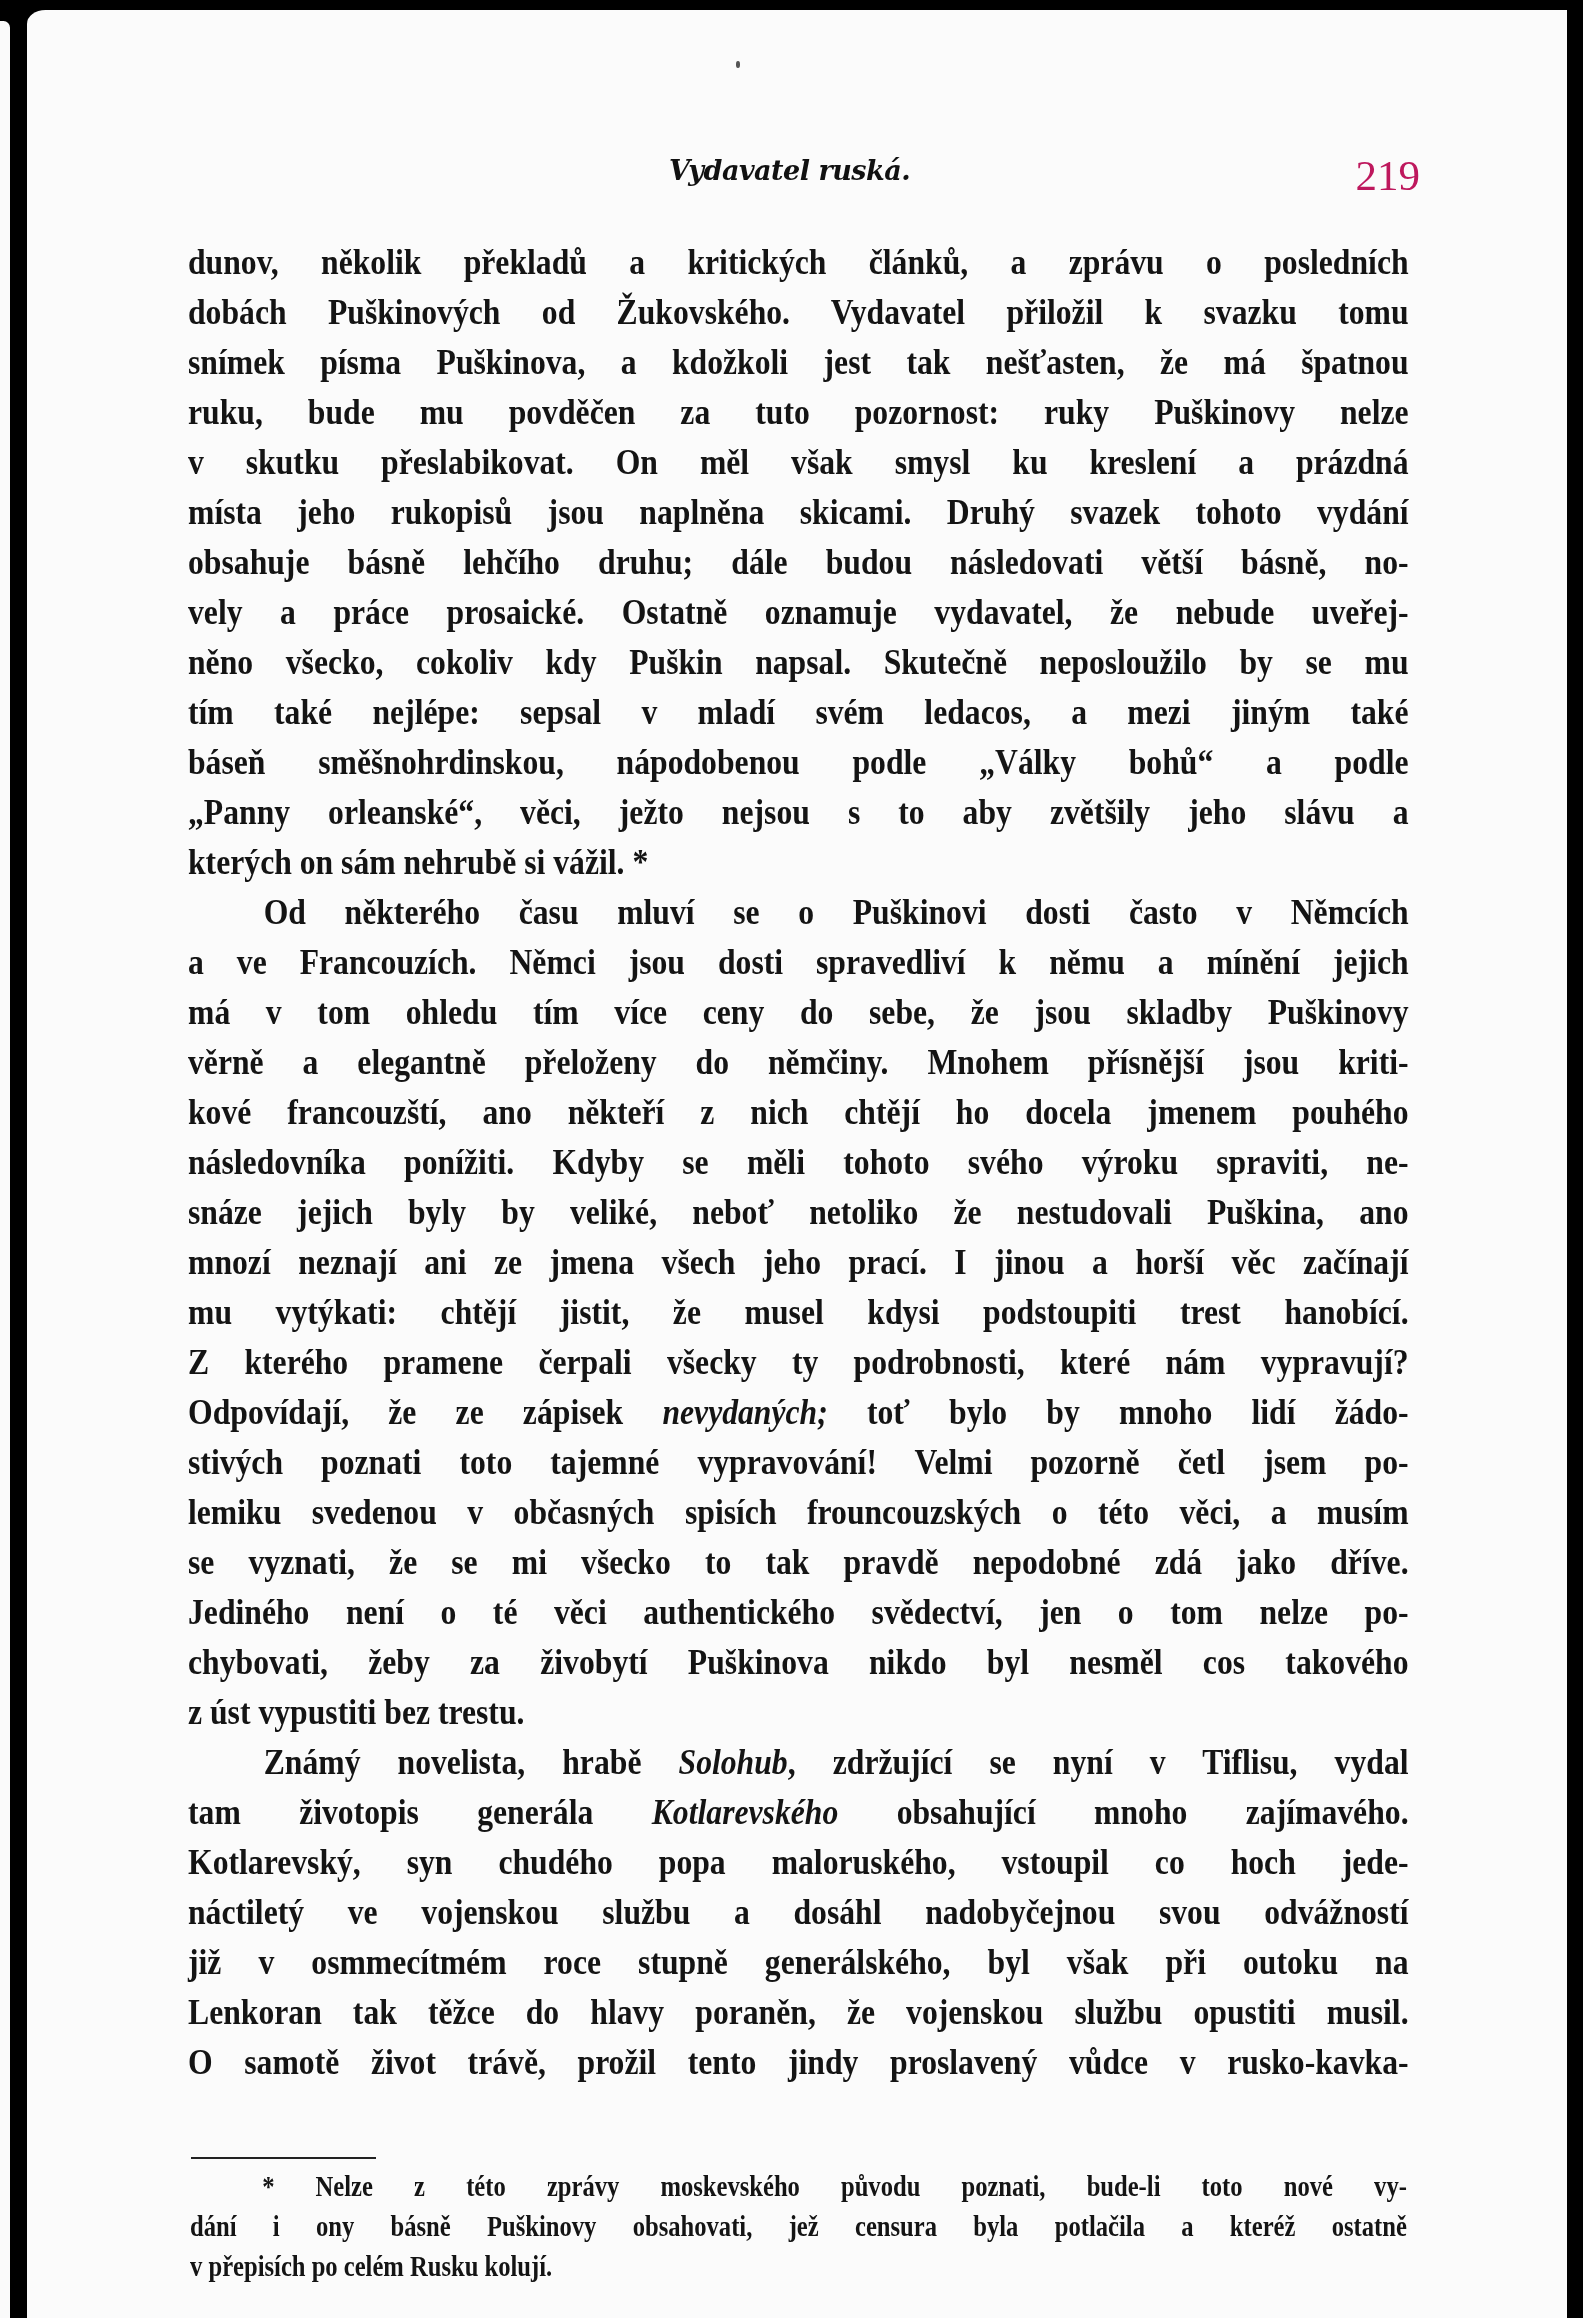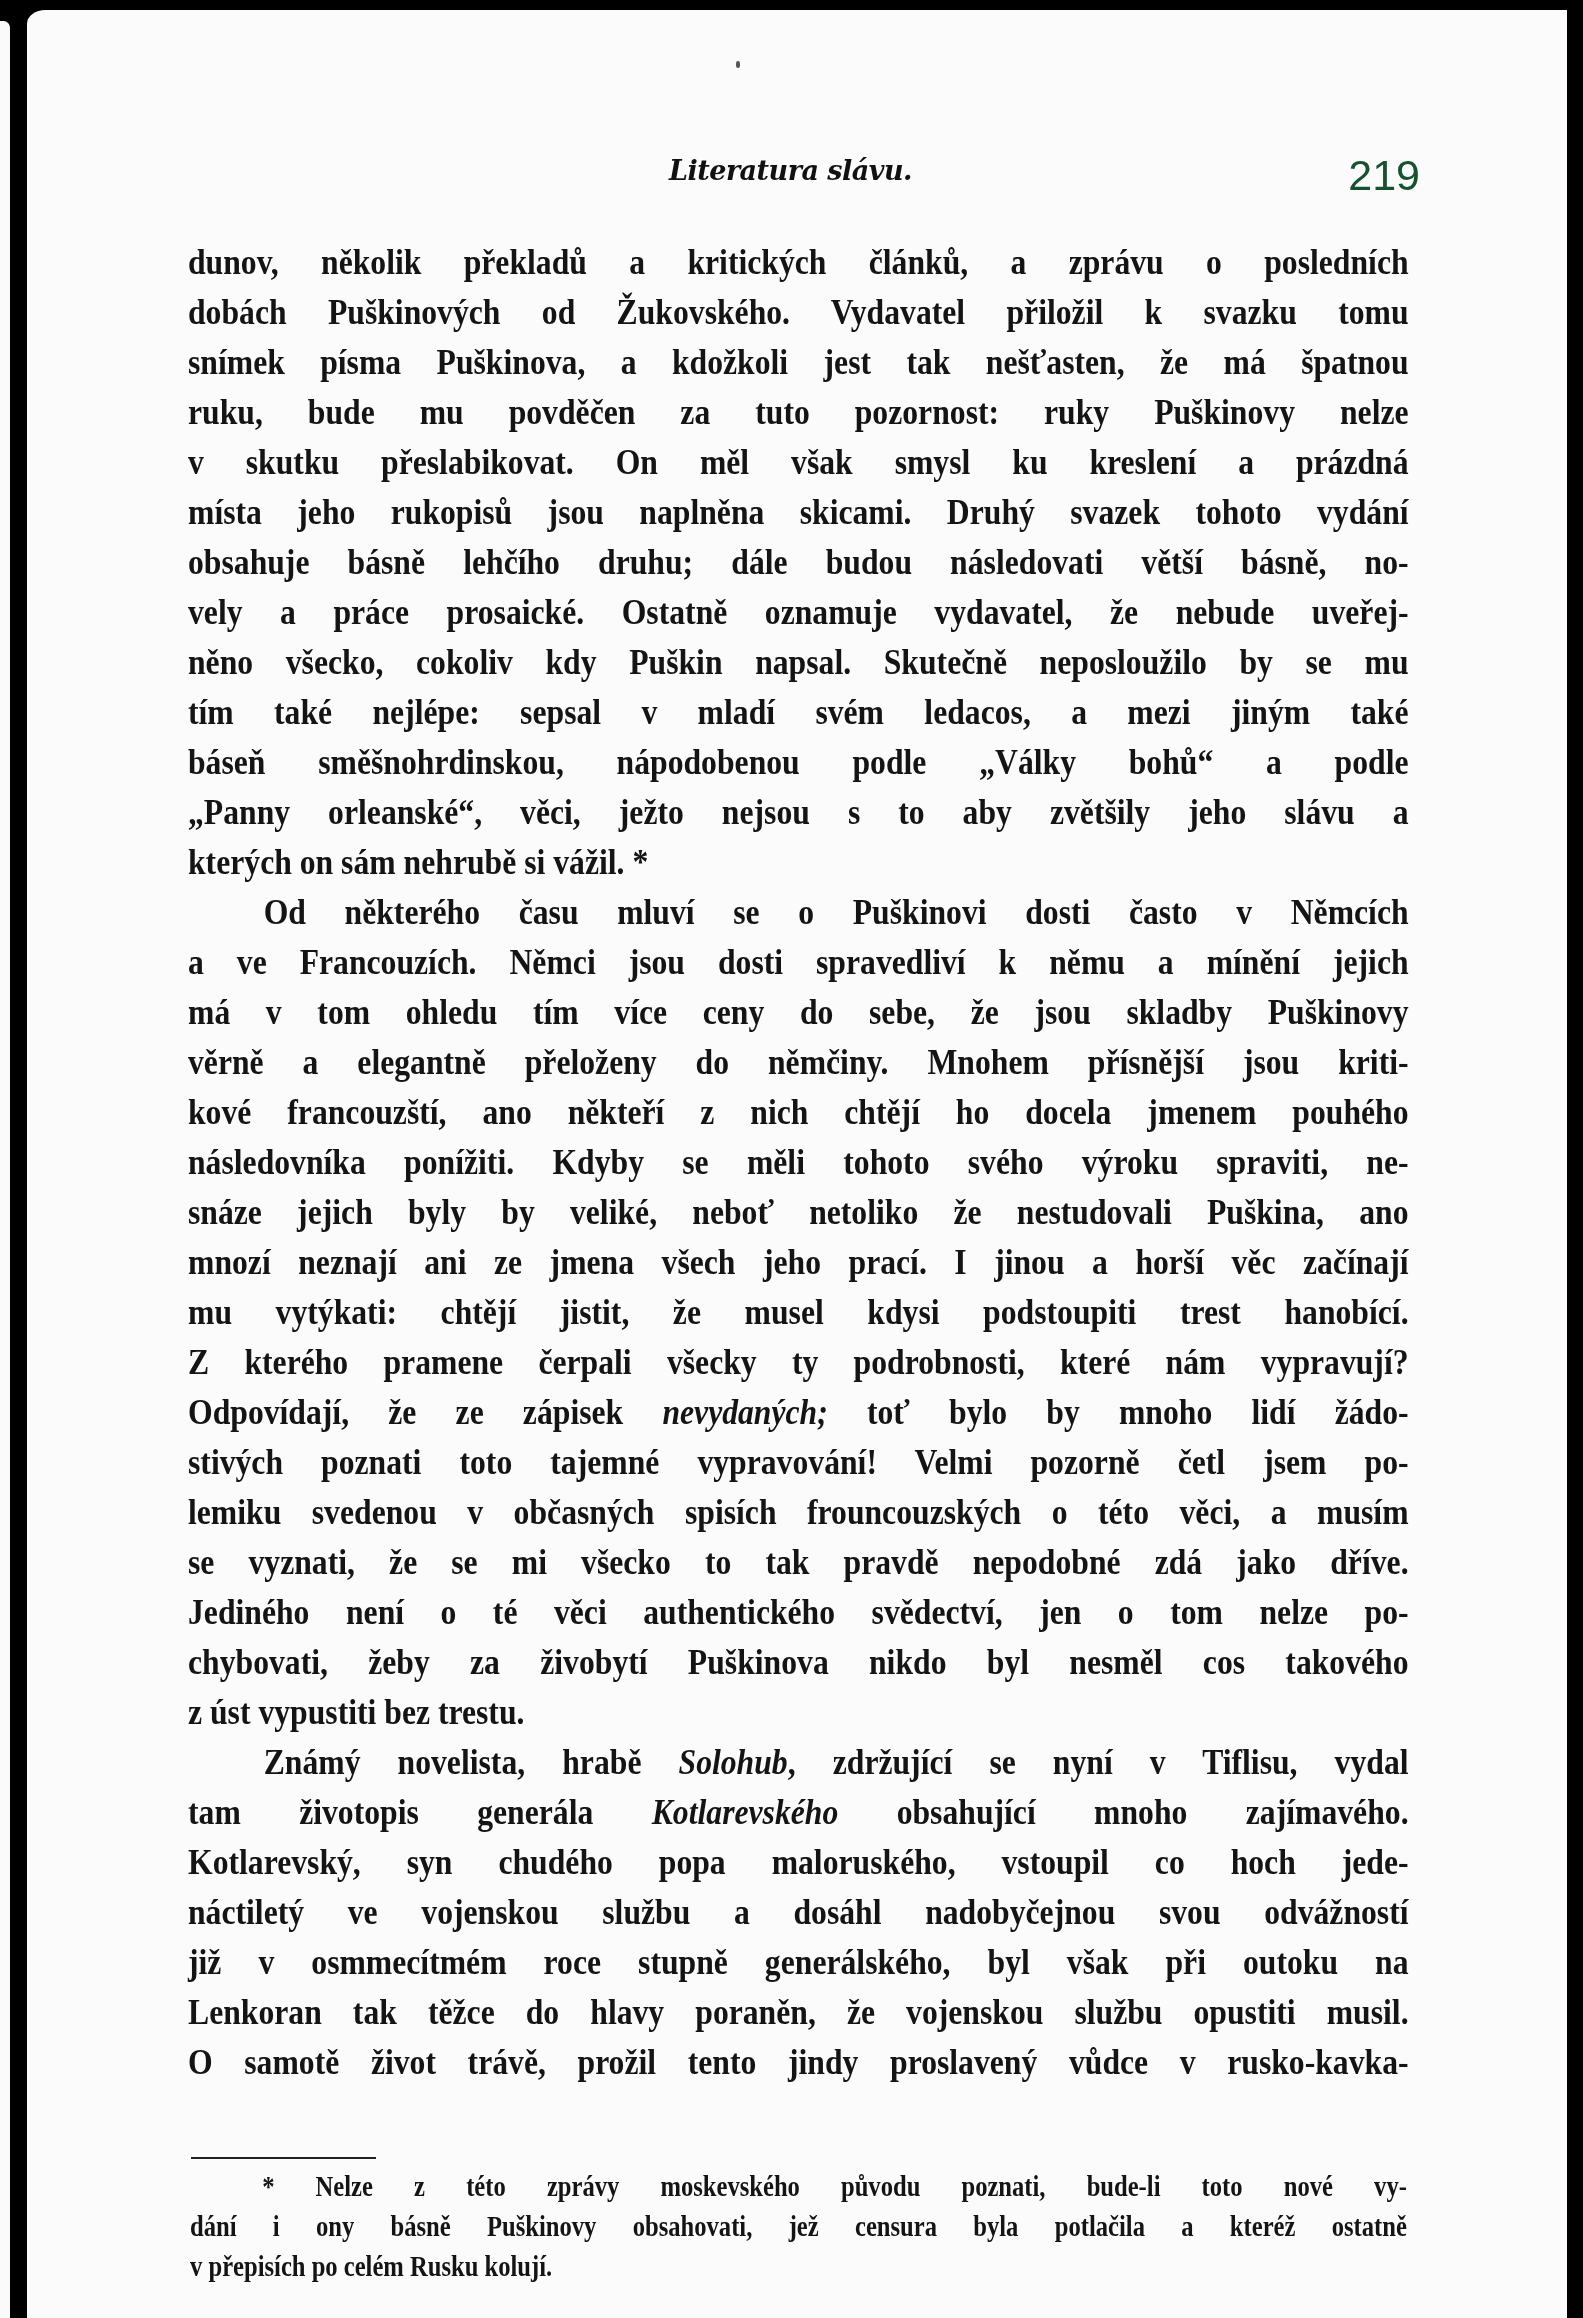--- a/index.html
+++ b/index.html
@@ -47,23 +47,23 @@
       font-style: italic;
       font-weight: bold;
       font-size: 27px;
       color: #111111;
       letter-spacing: -0.5px;
     }
     .page-number {
       position: absolute;
       right: 0;
       top: 0;
-      font-family: Liberation Sans, sans-serif;
+      font-family: Liberation Serif, serif;
       font-size: 43px;
-      color: #14532d;
+      color: #be185d;
     }
     .body-text {
       position: absolute;
       left: 161px;
       top: 227px;
       width: 1221px;
       font-family: "Liberation Serif", serif;
       font-size: 36px;
       line-height: 50px;
       color: #141414;
@@ -121,21 +121,21 @@
     }
   </style>
 </head>
 <body>
 
 <div class="left-sliver"></div>
 
 <div class="page">
 
   <div class="header">
-    <span class="running-title">Literatura slávu.</span>
+    <span class="running-title">Vydavatel ruská.</span>
     <span class="page-number">219</span>
   </div>
 
   <div class="body-text">
     <div class="para">
       <span class="line">dunov, několik překladů a kritických článků, a zprávu o posledních</span>
       <span class="line">dobách Puškinových od Žukovského. Vydavatel přiložil k svazku tomu</span>
       <span class="line">snímek písma Puškinova, a kdožkoli jest tak nešťasten, že má špatnou</span>
       <span class="line">ruku, bude mu povděčen za tuto pozornost: ruky Puškinovy nelze</span>
       <span class="line">v skutku přeslabikovat. On měl však smysl ku kreslení a prázdná</span>

